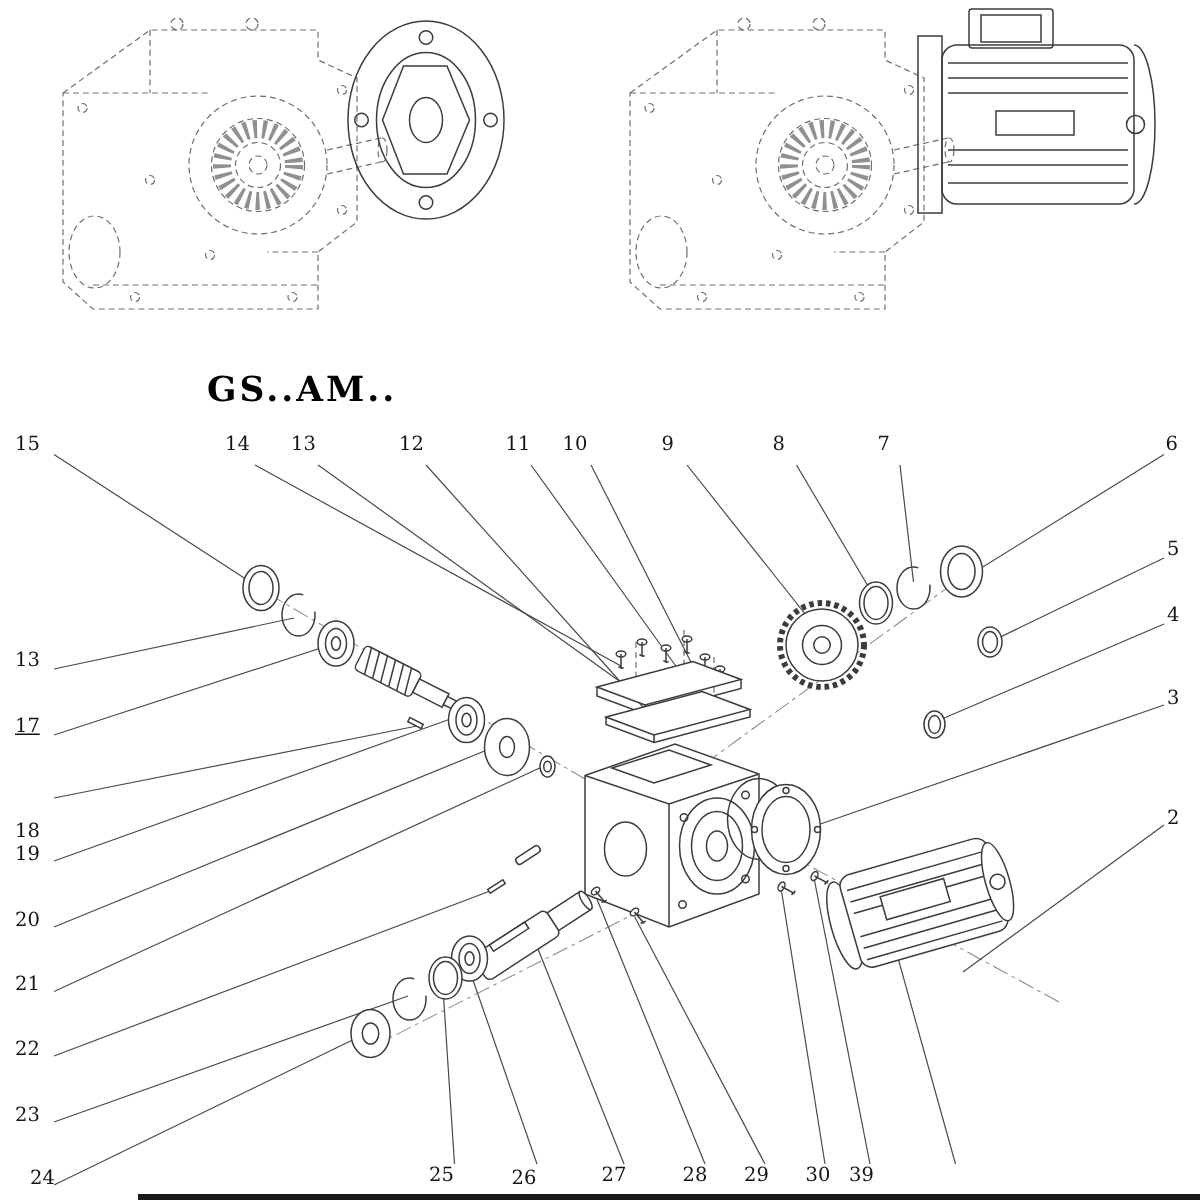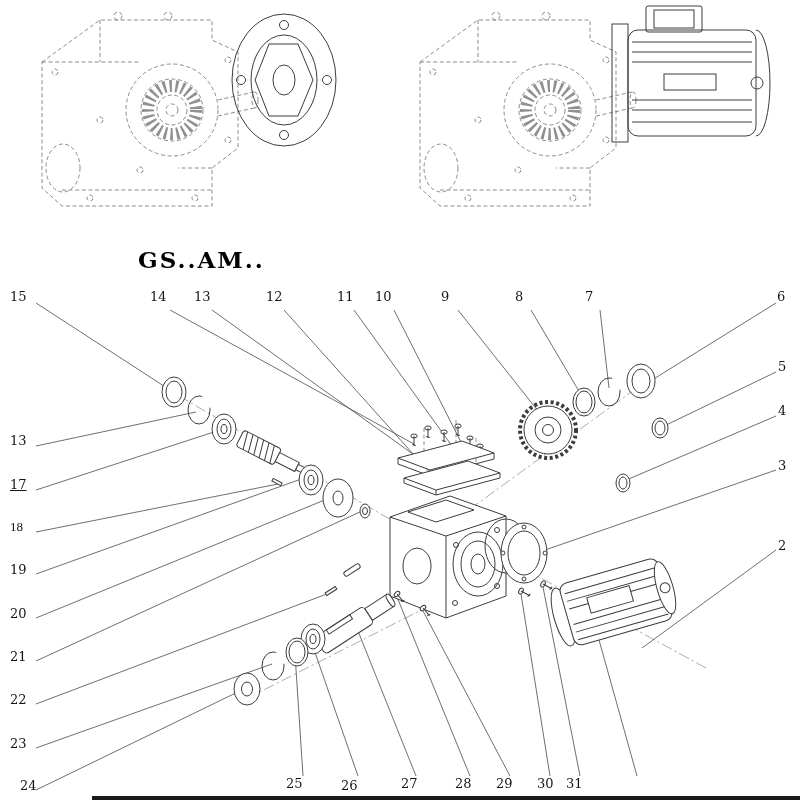--- a/index.html
+++ b/index.html
@@ -268,29 +268,29 @@
 <span class="callout" style="left:441px;top:290px;">9</span>
 <span class="callout" style="left:515px;top:290px;">8</span>
 <span class="callout" style="left:585px;top:290px;">7</span>
 <span class="callout" style="left:777px;top:290px;">6</span>
 <span class="callout" style="left:778px;top:360px;">5</span>
 <span class="callout" style="left:778px;top:404px;">4</span>
 <span class="callout" style="left:778px;top:459px;">3</span>
 <span class="callout" style="left:778px;top:539px;">2</span>
 <span class="callout" style="left:10px;top:434px;">13</span>
 <span class="callout" style="left:10px;top:478px;text-decoration:underline;">17</span>
-<span class="callout" style="left:10px;top:520px;font-family:Liberation Serif, serif;">18</span>
+<span class="callout" style="left:10px;top:548px;">18</span>
 <span class="callout" style="left:10px;top:563px;">19</span>
 <span class="callout" style="left:10px;top:607px;">20</span>
 <span class="callout" style="left:10px;top:650px;">21</span>
 <span class="callout" style="left:10px;top:693px;">22</span>
 <span class="callout" style="left:10px;top:737px;">23</span>
 <span class="callout" style="left:20px;top:779px;">24</span>
 <span class="callout" style="left:286px;top:777px;">25</span>
 <span class="callout" style="left:341px;top:779px;">26</span>
 <span class="callout" style="left:401px;top:777px;">27</span>
 <span class="callout" style="left:455px;top:777px;">28</span>
 <span class="callout" style="left:496px;top:777px;">29</span>
 <span class="callout" style="left:537px;top:777px;">30</span>
-<span class="callout" style="left:566px;top:777px;">31</span>
+<span class="callout" style="left:566px;top:777px;">39</span>
 <span class="callout" style="left:621px;top:814px;">32</span>
 
 </div>
 
 </body></html>

